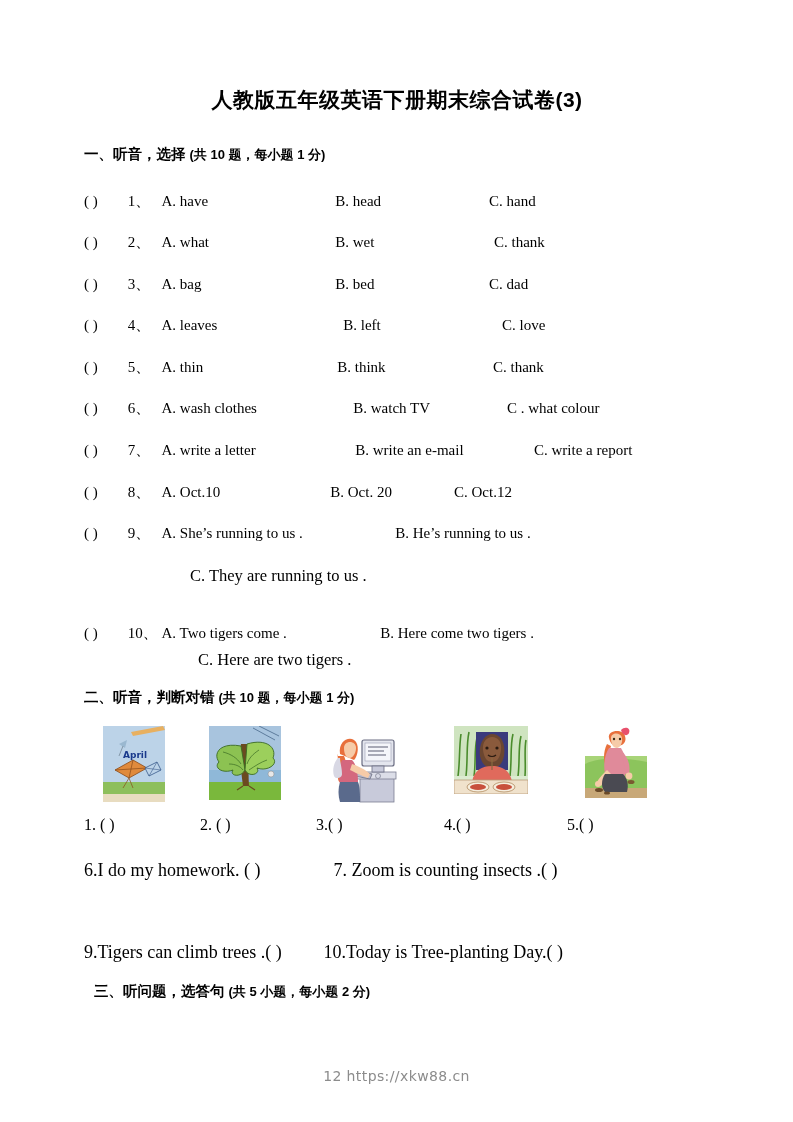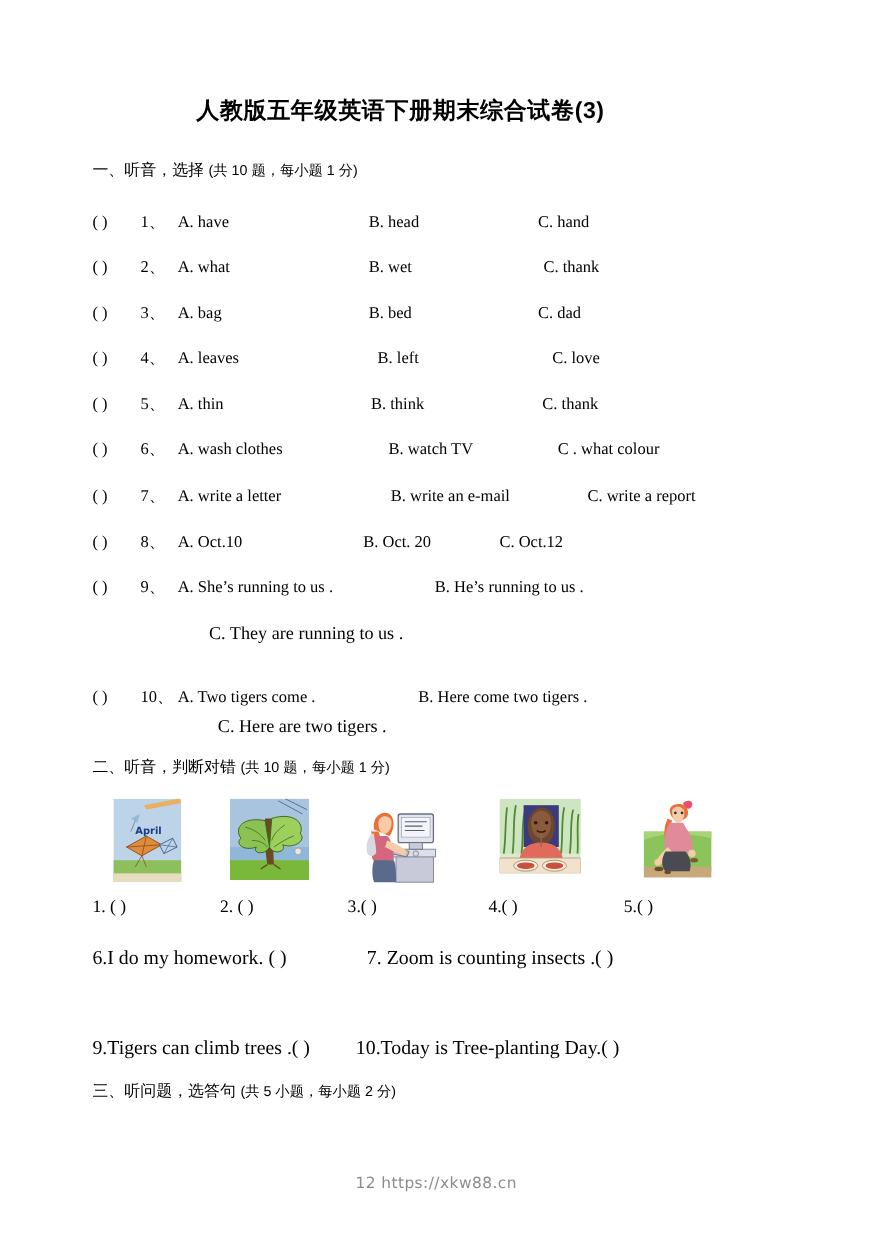--- a/index.html
+++ b/index.html
@@ -21,37 +21,38 @@
   .doc-title {
     position: absolute;
     top: 86px;
     left: 0;
     width: 728px;
     text-align: center;
     font-family: "Liberation Sans", "DejaVu Sans", sans-serif;
     font-weight: bold;
     font-size: 21px;
     letter-spacing: 0.5px;
+    padding-left: 33px;
   }
 
   
   .section-head {
     position: absolute;
     left: 84px;
     font-family: "Liberation Sans", "DejaVu Sans", sans-serif;
-    font-weight: normal;
+    font-weight: bold;
     font-size: 14.5px;
     white-space: nowrap;
   }
   .section-head .sub {
     font-size: 13px;
   }
   #sec1-head { top: 145px; }
   #sec2-head { top: 688px; }
-  #sec3-head { top: 982px; }
+  #sec3-head { top: 982px; margin-left: 10px; }
 
   
   .q-row {
     position: absolute;
     left: 84px;
     width: 660px;
     font-size: 15px;
     white-space: nowrap;
   }
   .q-row .paren {

